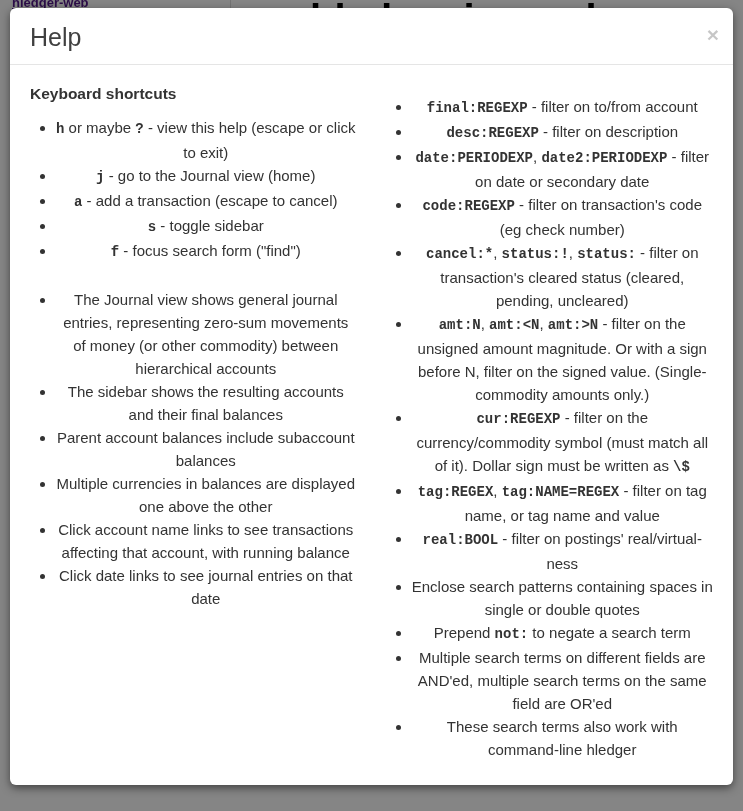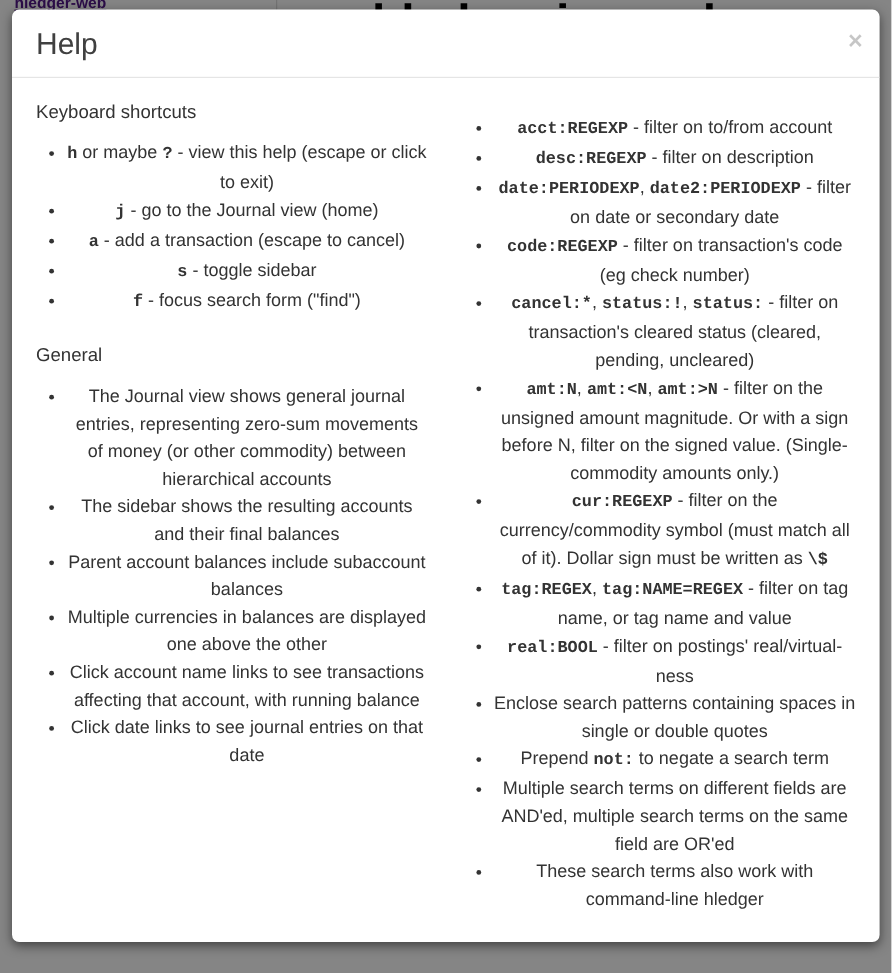--- a/index.html
+++ b/index.html
@@ -65,21 +65,21 @@
   }
   .modal-body {
     display: flex; align-items: flex-start;
     padding: 20px;
   }
   .col { width: 50%; }
   .col-left  { padding-right: 16px; }
   .col-right { padding-left: 14px; }
 
   .section-heading {
-    font-size: 15.5px; font-weight: 400; line-height: 18px;
+    font-size: 15.5px; font-weight: 700; line-height: 18px;
     color: #333333;
     margin: 0 0 13px 0;
   }
   .help-list {
     list-style: disc;
     margin: 10px 0 24px 0;
     padding-left: 26px;
   }
   .help-list li {
     font-size: 15px; line-height: 23px; color: #333333; text-align: center;
@@ -109,33 +109,32 @@
   <div class="modal-body">
     <div class="col col-left">
         <h4 class="section-heading">Keyboard shortcuts</h4>
         <ul class="help-list">
           <li><code>h</code> or maybe <code>?</code> - view this help (escape or click to exit)</li>
           <li><code>j</code> - go to the Journal view (home)</li>
           <li><code>a</code> - add a transaction (escape to cancel)</li>
           <li><code>s</code> - toggle sidebar</li>
           <li><code>f</code> - focus search form ("find")</li>
         </ul>
-        <h4 class="section-heading">General</h4>
         <ul class="help-list">
           <li>The Journal view shows general journal entries, representing zero-sum movements of money (or other commodity) between hierarchical accounts</li>
           <li>The sidebar shows the resulting accounts and their final balances</li>
           <li>Parent account balances include subaccount balances</li>
           <li>Multiple currencies in balances are displayed one above the other</li>
           <li>Click account name links to see transactions affecting that account, with running balance</li>
           <li>Click date links to see journal entries on that date</li>
         </ul>
       </div>
     <div class="col col-right">
         <ul class="help-list">
-          <li><code>acct:REGEXP</code> - filter on to/from account</li>
+          <li><code>final:REGEXP</code> - filter on to/from account</li>
           <li><code>desc:REGEXP</code> - filter on description</li>
           <li><code>date:PERIODEXP</code>, <code>date2:PERIODEXP</code> - filter on date or secondary date</li>
           <li><code>code:REGEXP</code> - filter on transaction's code (eg check number)</li>
           <li><code>cancel:*</code>, <code>status:!</code>, <code>status:</code> - filter on transaction's cleared status (cleared, pending, uncleared)</li>
           <li><code>amt:N</code>, <code>amt:&lt;N</code>, <code>amt:&gt;N</code> - filter on the unsigned amount magnitude. Or with a sign before N, filter on the signed value. (Single-commodity amounts only.)</li>
           <li><code>cur:REGEXP</code> - filter on the currency/commodity symbol (must match all of it). Dollar sign must be written as <code>\$</code></li>
           <li><code>tag:REGEX</code>, <code>tag:NAME=REGEX</code> - filter on tag name, or tag name and value</li>
           <li><code>real:BOOL</code> - filter on postings' real/virtual-ness</li>
           <li>Enclose search patterns containing spaces in single or double quotes</li>
           <li>Prepend <code>not:</code> to negate a search term</li>

